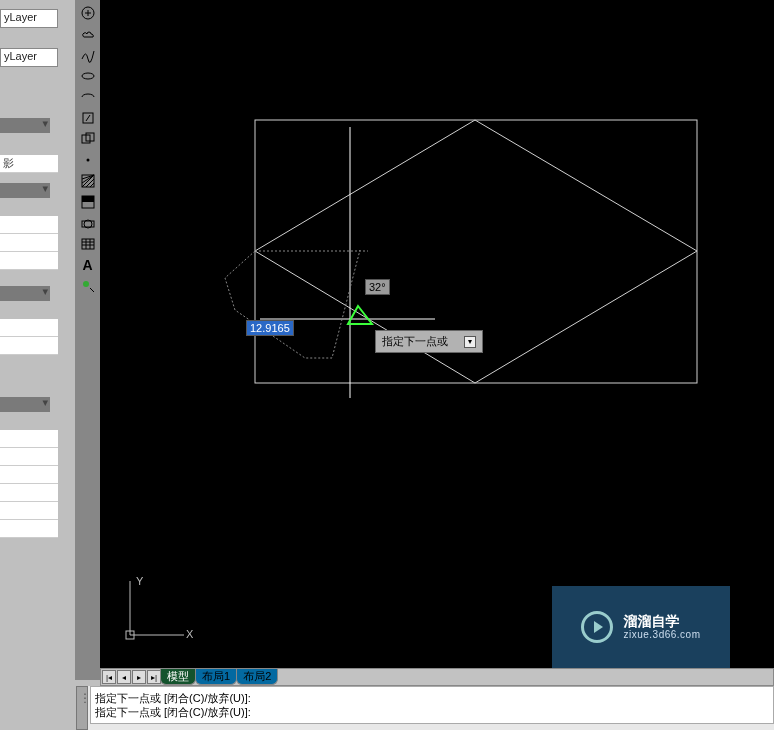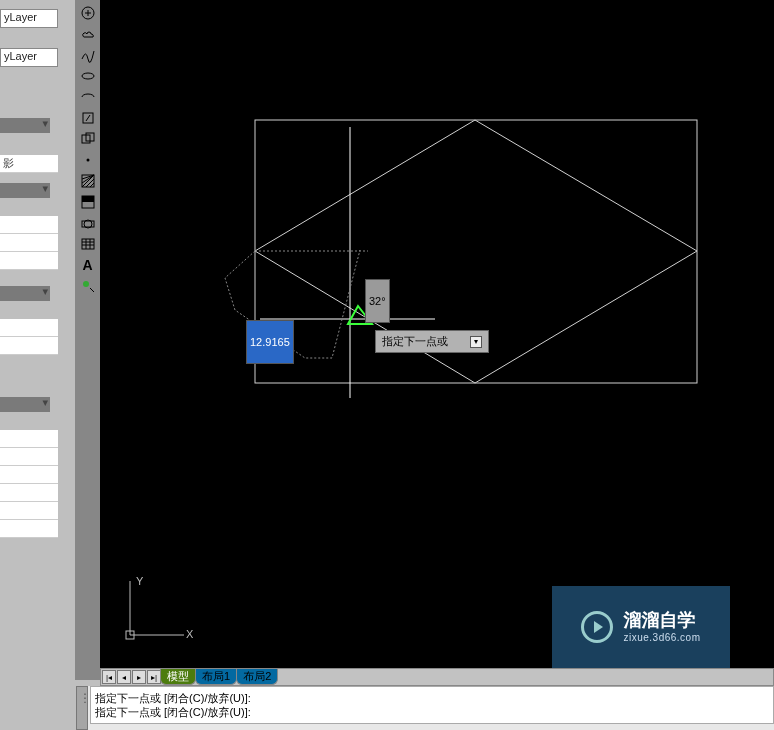--- a/index.html
+++ b/index.html
@@ -85,35 +85,35 @@
       position: absolute; inset: 0;
       width: 100%; height: 100%;
     }
 
     .dyn-input {
       position: absolute;
       background: #2a68c6;
       color: #fff;
       border: 1px solid #555;
       font-size: 11px;
-      padding: 15px 3px;
+      padding: 1px 3px;
       white-space: nowrap;
     }
     .dyn-input.light {
       background: #9a9a9a;
       color: #000;
     }
     .dyn-tooltip {
       position: absolute;
       background: #b2b2b2;
       color: #000;
       border: 1px solid #666;
       font-size: 11px;
       padding: 3px 6px;
-      display: flex; align-items: center; gap: 22px;
+      display: flex; align-items: center; gap: 16px;
     }
     .dyn-tooltip .dd {
       width: 12px; height: 12px;
       background: #eee;
       border: 1px solid #555;
       display: inline-flex; align-items: center; justify-content: center;
       font-size: 8px; color: #000;
     }
 
     
@@ -145,21 +145,21 @@
       background: #0369a1;
       border: 1px solid #888;
       border-top: none;
       padding: 0 6px;
       font-size: 11px;
       display: inline-flex; align-items: center;
       margin-left: -1px;
       border-radius: 0 0 6px 6px;
     }
     .tab.active {
-      background: #4d7c0f; color: #fff;
+      background: #14532d; color: #fff;
     }
 
     
     .cmd-area {
       position: absolute;
       left: 76px; top: 686px;
       width: 698px; height: 44px;
       background: #e8e8e8;
     }
     .cmd-handle {
@@ -200,21 +200,21 @@
       display: flex; align-items: center; justify-content: center;
     }
     .watermark .play::after {
       content: '';
       border-left: 9px solid #9cc;
       border-top: 6px solid transparent;
       border-bottom: 6px solid transparent;
       margin-left: 3px;
     }
     .watermark .txt { color: #fff; line-height: 1.2; }
-    .watermark .big { font-size: 18px; font-weight: bold; }
+    .watermark .big { font-size: 14px; font-weight: bold; }
     .watermark .small { font-size: 10px; color: #cde; letter-spacing: 0.5px; }
   </style>
 </head>
 <body>
 
 <div class="prop-panel">
   <div class="prop-input">yLayer</div>
   <div style="height:18px;"></div>
   <div class="prop-input">yLayer</div>
   <div style="height:40px;"></div>

